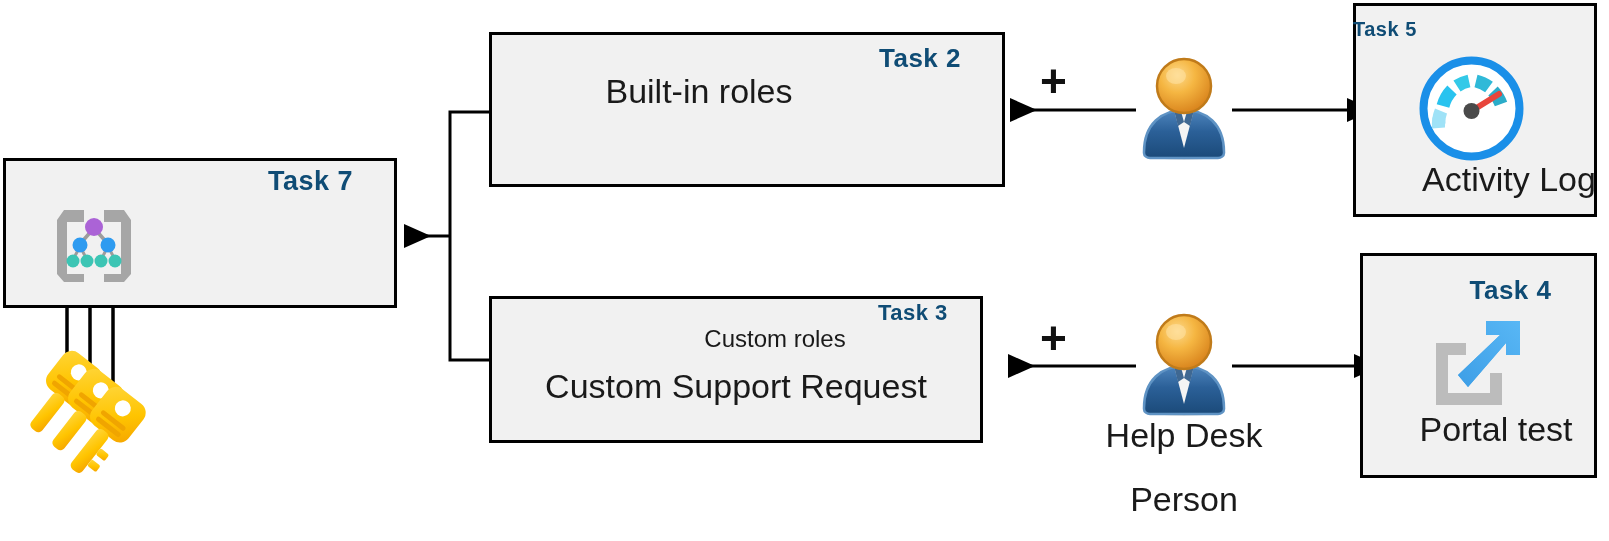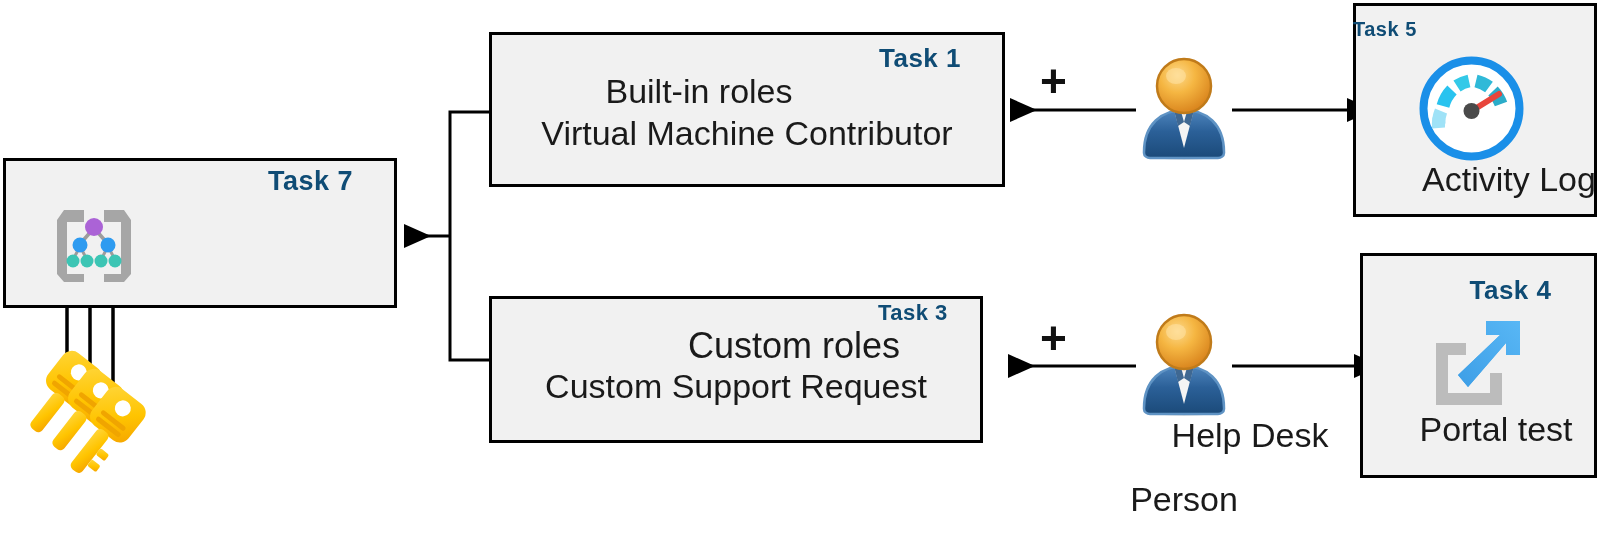--- a/index.html
+++ b/index.html
@@ -175,27 +175,26 @@
         <rect x="70" y="76" width="30" height="5" rx="2.5" fill="#f0a500"></rect>
         <rect x="70" y="84" width="30" height="5" rx="2.5" fill="#f0a500"></rect>
         <rect x="78" y="92" width="14" height="50" rx="5" fill="url(#keyG)"></rect>
         <rect x="92" y="108" width="11" height="8" rx="2" fill="url(#keyG)"></rect>
         <rect x="92" y="122" width="11" height="8" rx="2" fill="url(#keyG)"></rect>
       </g>
     </svg>
   </div>
 
   <div class="box" style="left:489px; top:32px; width:516px; height:155px;"></div>
-  <div class="task-label" style="left:879px; top:43px; font-size:26px;">Task 1</div>
+  <div class="task-label" style="left:879px; top:43px; font-size:26px;">Task 2</div>
   <div class="box-text" style="left:489px; top:72px; width:420px; font-size:34px;">Built-in roles</div>
-  <div class="box-text" style="left:489px; top:114px; width:516px; font-size:34px;">Virtual Machine Contributor</div>
 
   <div class="box" style="left:489px; top:296px; width:494px; height:147px;"></div>
   <div class="task-label" style="left:878px; top:300px; font-size:22px;">Task 3</div>
-  <div class="box-text" style="left:508px; top:325px; width:572px; font-size:36px;">Custom roles</div>
+  <div class="box-text" style="left:489px; top:325px; width:572px; font-size:24px;">Custom roles</div>
   <div class="box-text" style="left:489px; top:367px; width:494px; font-size:34px;">Custom Support Request</div>
 
   <div class="plus" style="left:1040px; top:58px;">+</div>
   <div class="plus" style="left:1040px; top:315px;">+</div>
 
   <div class="icon-holder" style="left:1136px; top:52px; width:96px; height:110px;">
     <svg viewBox="0 0 96 110" width="96" height="110">
       <ellipse cx="48" cy="102" rx="36" ry="6" fill="#000000" opacity="0.10"></ellipse>
       <path d="M8,100 C8,72 26,58 48,58 C70,58 88,72 88,100 L88,101 C88,104 85,106 82,106 L14,106 C11,106 8,104 8,101 Z" fill="url(#bodyG)" stroke="#16recall"></path>
       <path d="M8,100 C8,72 26,58 48,58 C70,58 88,72 88,100 L88,101 C88,104 85,106 82,106 L14,106 C11,106 8,104 8,101 Z" fill="url(#bodyG)" stroke="#5f93c4" stroke-width="2.5"></path>
@@ -211,21 +210,21 @@
     <svg viewBox="0 0 96 110" width="96" height="110">
       <ellipse cx="48" cy="102" rx="36" ry="6" fill="#000000" opacity="0.10"></ellipse>
       <path d="M8,100 C8,72 26,58 48,58 C70,58 88,72 88,100 L88,101 C88,104 85,106 82,106 L14,106 C11,106 8,104 8,101 Z" fill="url(#bodyG)" stroke="#5f93c4" stroke-width="2.5"></path>
       <path d="M38,58 L48,96 L58,58 L52,54 L44,54 Z" fill="#f4f4f4"></path>
       <path d="M38,58 L44,56 L48,70 L42,74 Z" fill="#1f4f80" opacity="0.85"></path>
       <path d="M58,58 L52,56 L48,70 L54,74 Z" fill="#1f4f80" opacity="0.85"></path>
       <circle cx="48" cy="34" r="27" fill="url(#headG)" stroke="#c07b1a" stroke-width="2.5"></circle>
       <ellipse cx="40" cy="24" rx="10" ry="8" fill="#ffe4a8" opacity="0.55"></ellipse>
     </svg>
   </div>
-  <div class="person-label" style="left:1152px; top:416px; width:196px; font-size:34px;">Help Desk</div>
+  <div class="person-label" style="left:1086px; top:416px; width:196px; font-size:34px;">Help Desk</div>
   <div class="person-label" style="left:1086px; top:480px; width:196px; font-size:34px;">Person</div>
 
   <div class="box" style="left:1353px; top:3px; width:244px; height:214px;"></div>
   <div class="task-label" style="left:1353px; top:18px; width:244px; font-size:20px;">Task 5</div>
   <div class="icon-holder" style="left:1419px; top:56px; width:105px; height:105px;">
     <svg viewBox="0 0 105 105" width="105" height="105">
       <circle cx="52.5" cy="52.5" r="48" fill="#ffffff" stroke="#1a8fe8" stroke-width="8"></circle>
       <circle cx="52.5" cy="52.5" r="40" fill="#ffffff"></circle>
       <g fill="none" stroke-width="13" stroke-linecap="butt">
         <path d="M20,68 A36,36 0 0,1 20,62" stroke="#9fe2f7"></path>

